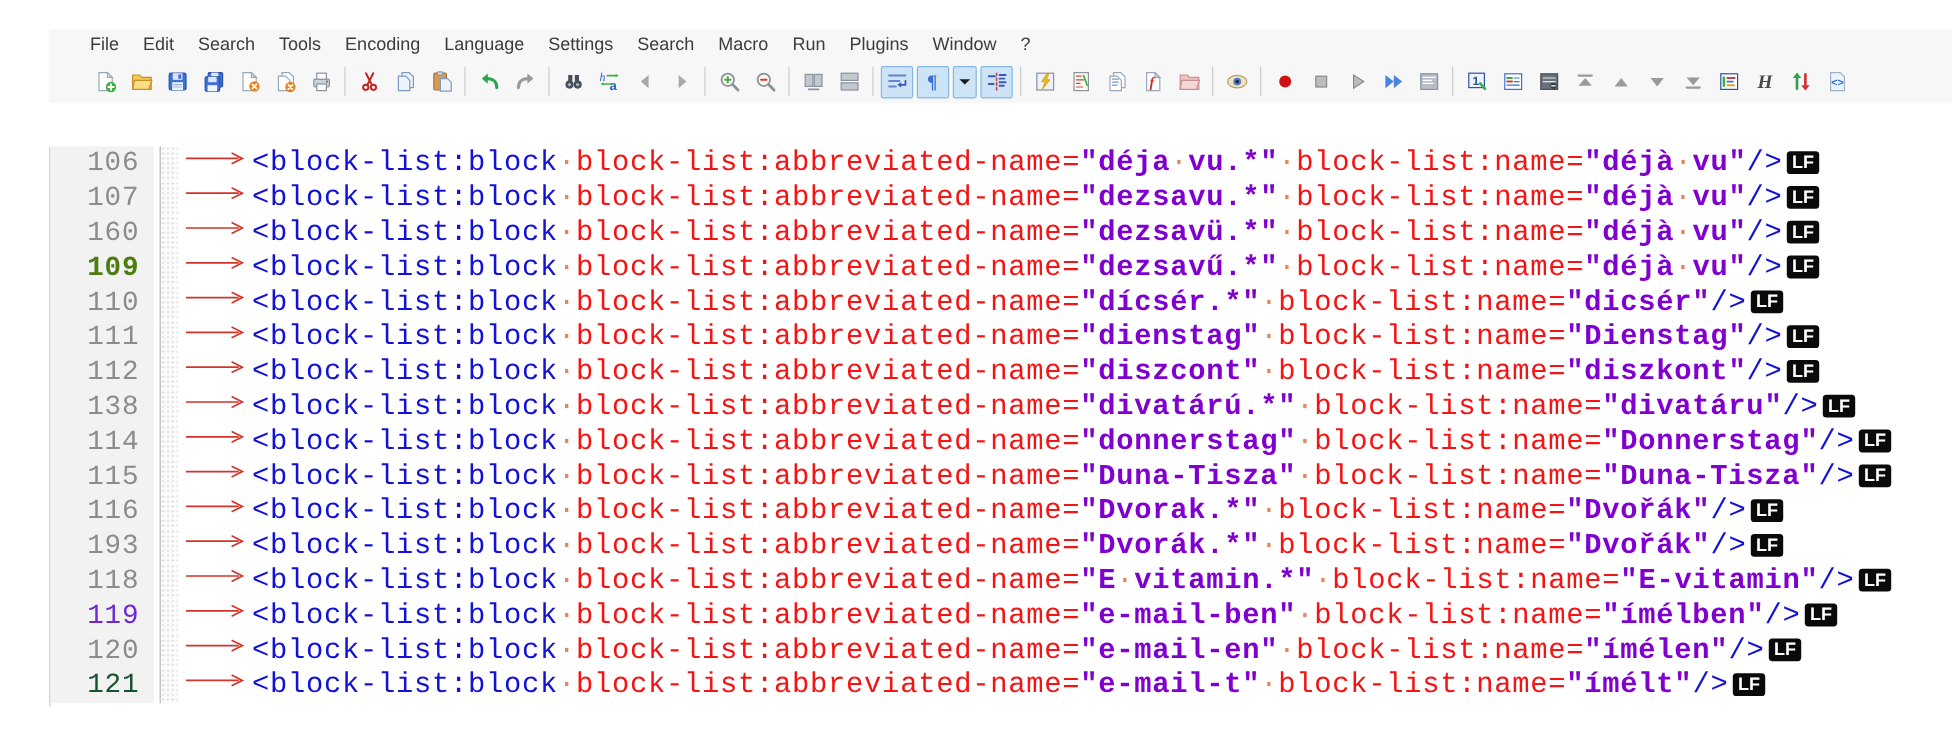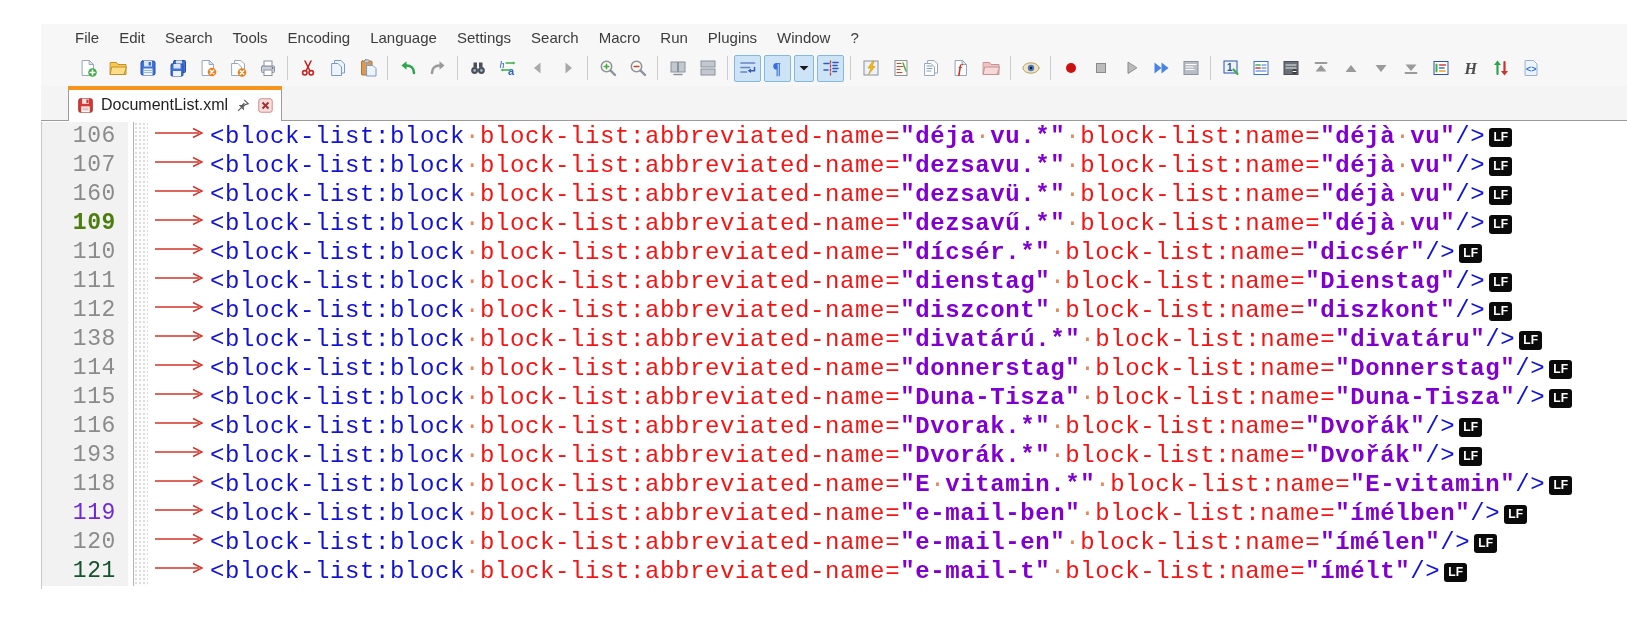--- a/index.html
+++ b/index.html
@@ -45,21 +45,21 @@
              background-color:#fcfcfc;
              background-image:radial-gradient(#dedede 0.8px, transparent 0.9px);
              background-size:4px 4px; }
   .code { padding-left:2px; flex:1; }
   .tab-ws { display:inline-block; width:60px; height:20px; vertical-align:baseline; }
   .tok-tag  { color:var(--c-tag); }
   .tok-attr { color:var(--c-attr); }
   .tok-val  { color:var(--c-val); font-weight:bold; }
   .tok-ws   { color:var(--c-ws); font-weight:normal; }
   .eol { display:inline-block; background:var(--c-eol-bg); color:var(--c-eol-fg);
-         font-family:"Liberation Sans",sans-serif; font-weight:bold; font-size:12px;
+         font-family:"Liberation Sans",sans-serif; font-weight:bold; font-size:15px;
          line-height:19px; padding:0 4px; border-radius:3px; margin-left:4px;
          vertical-align:2px; letter-spacing:0; }
 </style>
 </head>
 <body>
 
 <div id="app">
 
   <div id="menubar">
       <div class="menu-item">File</div>
@@ -481,45 +481,20 @@
       <div class="tb-btn">
         <span style="display: flex;">
           <svg viewBox="0 0 20 20" fill="none" stroke-linecap="round">
             <path d="M4.5 2.5h8l3.5 3.5v11.5h-11.5z" fill="#eef4fd" stroke="#9ab0cc"></path>
             <text x="5" y="13.5" font-size="9" font-weight="bold" fill="#2a6fd4">&lt;&gt;</text>
           </svg>
         </span>
       </div>
     </div>
 
-  <div id="tabbar">
-    <div class="tab">
-      <span class="ticon">
-        <svg width="17" height="17" viewBox="0 0 20 20">
-            <rect x="2" y="2" width="16" height="16" rx="2" fill="#d63a34" stroke="#9c221e"></rect>
-            <rect x="6" y="2" width="8" height="6" fill="#f3e6e4"></rect>
-            <rect x="11" y="3" width="2.6" height="4" fill="#d63a34"></rect>
-            <rect x="5" y="11" width="10" height="7" fill="#fdf6f4"></rect>
-            <path d="M6.5 13h7M6.5 15h7" stroke="#c9a29e" stroke-width="1"></path>
-          </svg>
-      </span>
-      <span class="tab-label">DocumentList.xml</span>
-      <span class="ticon">
-        <svg width="16" height="16" viewBox="0 0 20 20" fill="none" stroke="#5a5a5a" stroke-width="1.4">
-            <path d="M11.5 3.5l5 5-3.6 1-2.6 2.6.2 3-2.2-2.2-4.5 4.5M8.3 12.7l-2.2-2.2 3-.2 2.6-2.6z"></path>
-          </svg>
-      </span>
-      <span class="ticon">
-        <svg width="15" height="15" viewBox="0 0 20 20">
-            <rect x="1" y="1" width="18" height="18" rx="3" fill="#f6dede" stroke="#c86a66"></rect>
-            <path d="M6 6l8 8M14 6l-8 8" stroke="#a03230" stroke-width="2.6"></path>
-          </svg>
-      </span>
-    </div>
-  </div>
 
   <div id="editor">
       <div class="line"><span class="ln" style="color: rgb(139, 139, 139);">106</span><span class="bmargin"></span><span class="code"><span class="tab-ws"><svg width="58" height="20" viewBox="0 0 58 20">
               <path d="M5 10h44" stroke="#d2342a" stroke-width="1.4"></path>
               <path d="M43 5.5L52 10l-9 4.5" fill="none" stroke="#d2342a" stroke-width="1.4"></path>
             </svg></span><span class="tok-tag">&lt;block-list:block</span><span class="tok-ws">·</span><span class="tok-attr">block-list:abbreviated-name=</span><span class="tok-val">"</span><span class="tok-val">déja</span><span class="tok-ws">·</span><span class="tok-val">vu.*</span><span class="tok-val">"</span><span class="tok-ws">·</span><span class="tok-attr">block-list:name=</span><span class="tok-val">"</span><span class="tok-val">déjà</span><span class="tok-ws">·</span><span class="tok-val">vu</span><span class="tok-val">"</span><span class="tok-tag">/&gt;</span><span class="eol">LF</span></span></div>
       <div class="line"><span class="ln" style="color: rgb(139, 139, 139);">107</span><span class="bmargin"></span><span class="code"><span class="tab-ws"><svg width="58" height="20" viewBox="0 0 58 20">
               <path d="M5 10h44" stroke="#d2342a" stroke-width="1.4"></path>
               <path d="M43 5.5L52 10l-9 4.5" fill="none" stroke="#d2342a" stroke-width="1.4"></path>
             </svg></span><span class="tok-tag">&lt;block-list:block</span><span class="tok-ws">·</span><span class="tok-attr">block-list:abbreviated-name=</span><span class="tok-val">"</span><span class="tok-val">dezsavu.*</span><span class="tok-val">"</span><span class="tok-ws">·</span><span class="tok-attr">block-list:name=</span><span class="tok-val">"</span><span class="tok-val">déjà</span><span class="tok-ws">·</span><span class="tok-val">vu</span><span class="tok-val">"</span><span class="tok-tag">/&gt;</span><span class="eol">LF</span></span></div>

